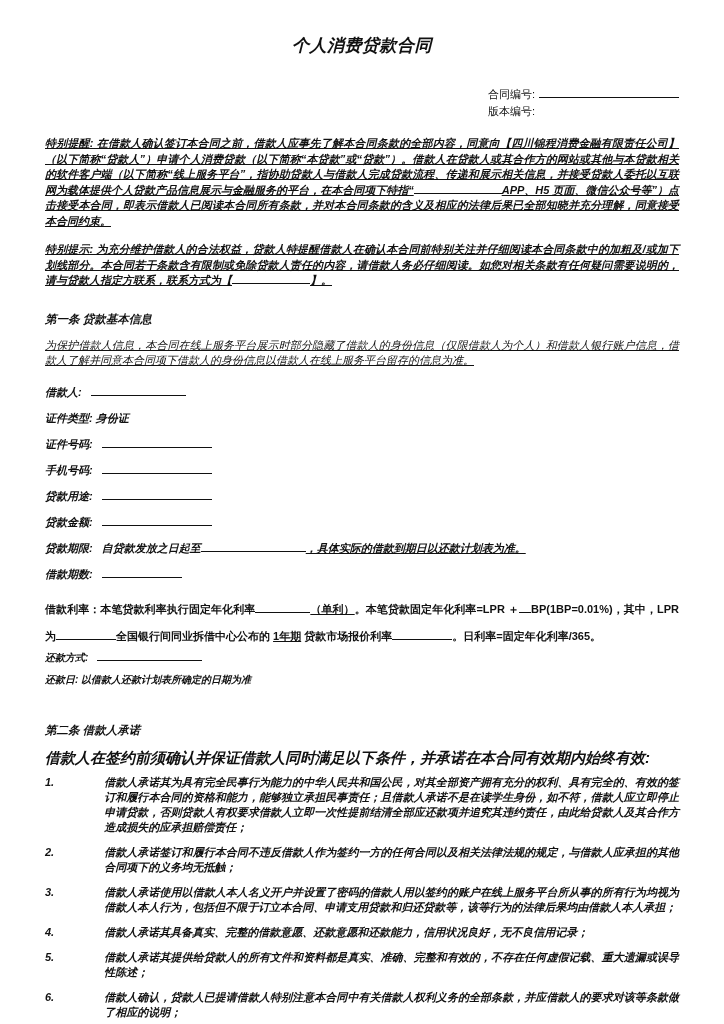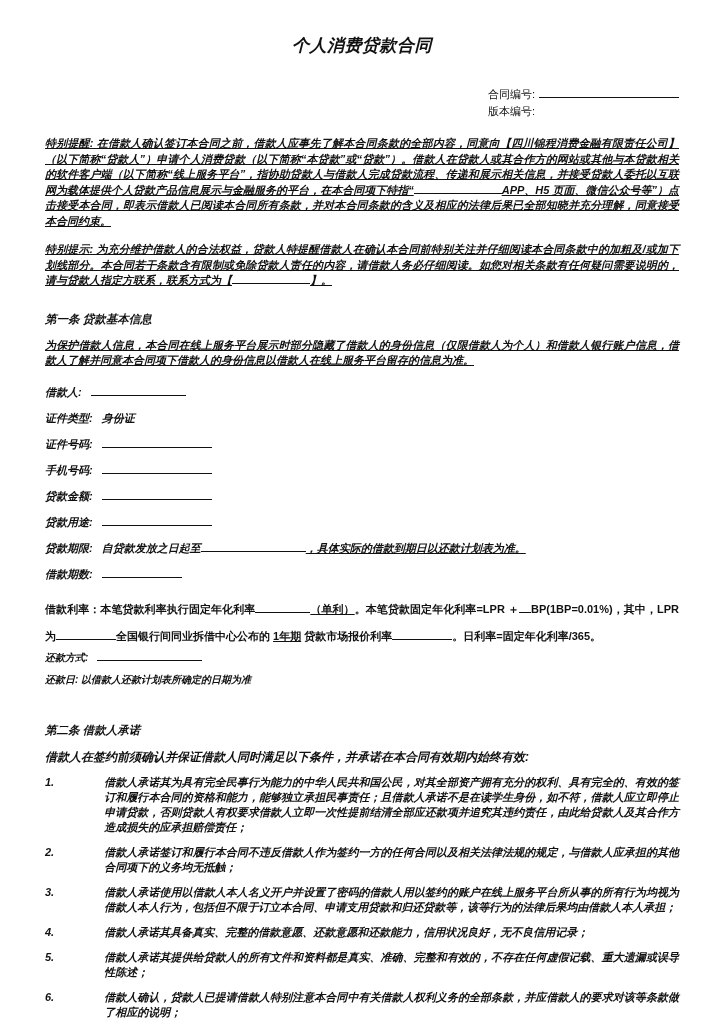--- a/index.html
+++ b/index.html
@@ -58,21 +58,21 @@
   .notice2 { margin-top:13px; }
   .sec-heading {
     margin-top:23px;
     font-size:11.5px;
     font-weight:bold;
     font-style:italic;
   }
   .privacy {
     margin-top:11px;
     font-size:11px;
-    font-weight:bold;
+    font-weight:normal;
     font-style:italic;
     line-height:15.5px;
     text-align:justify;
     text-decoration:underline;
   }
   .fields { margin-top:16px; }
   .field-row {
     font-size:11px;
     font-weight:bold;
     font-style:italic;
@@ -91,21 +91,21 @@
   .repay-row {
     font-size:10px;
     font-weight:bold;
     font-style:italic;
     height:23px;
     white-space:nowrap;
   }
   .sec2-heading { margin-top:27px; }
   .intro {
     margin-top:12px;
-    font-size:12px;
+    font-size:15px;
     font-weight:bold;
     font-style:italic;
     line-height:15px;
     text-align:justify;
   }
   .num-list { margin-top:2px; }
   .num-item {
     display:flex;
     margin-top:10px;
     font-size:11px;
@@ -145,36 +145,36 @@
 
   <div class="privacy">为保护借款人信息，本合同在线上服务平台展示时部分隐藏了借款人的身份信息（仅限借款人为个人）和借款人银行账户信息，借款人了解并同意本合同项下借款人的身份信息以借款人在线上服务平台留存的信息为准。</div>
 
   <div class="fields">
     <div class="field-row">
       <span>借款人:</span>
       <span class="blank w95"></span>
     </div>
     <div class="field-row">
       <span>证件类型:</span>
-      <span style="margin-left:6px;">身份证</span>
+      <span style="">身份证</span>
     </div>
     <div class="field-row">
       <span>证件号码:</span>
       <span class="blank w110"></span>
     </div>
     <div class="field-row">
       <span>手机号码:</span>
       <span class="blank w110"></span>
     </div>
     <div class="field-row">
+      <span>贷款用途:</span>
+      <span class="blank w110"></span>
+    </div>
+    <div class="field-row">
       <span>贷款金额:</span>
-      <span class="blank w110"></span>
-    </div>
-    <div class="field-row">
-      <span>贷款用途:</span>
       <span class="blank w110"></span>
     </div>
     <div class="field-row">
       <span>贷款期限:</span>
       <span style="margin-left:6px;">自贷款发放之日起至</span><span class="blank w105"></span><span class="u">，具体实际的借款到期日以还款计划表为准。</span>
     </div>
     <div class="field-row">
       <span>借款期数:</span>
       <span class="blank w80"></span>
     </div>

